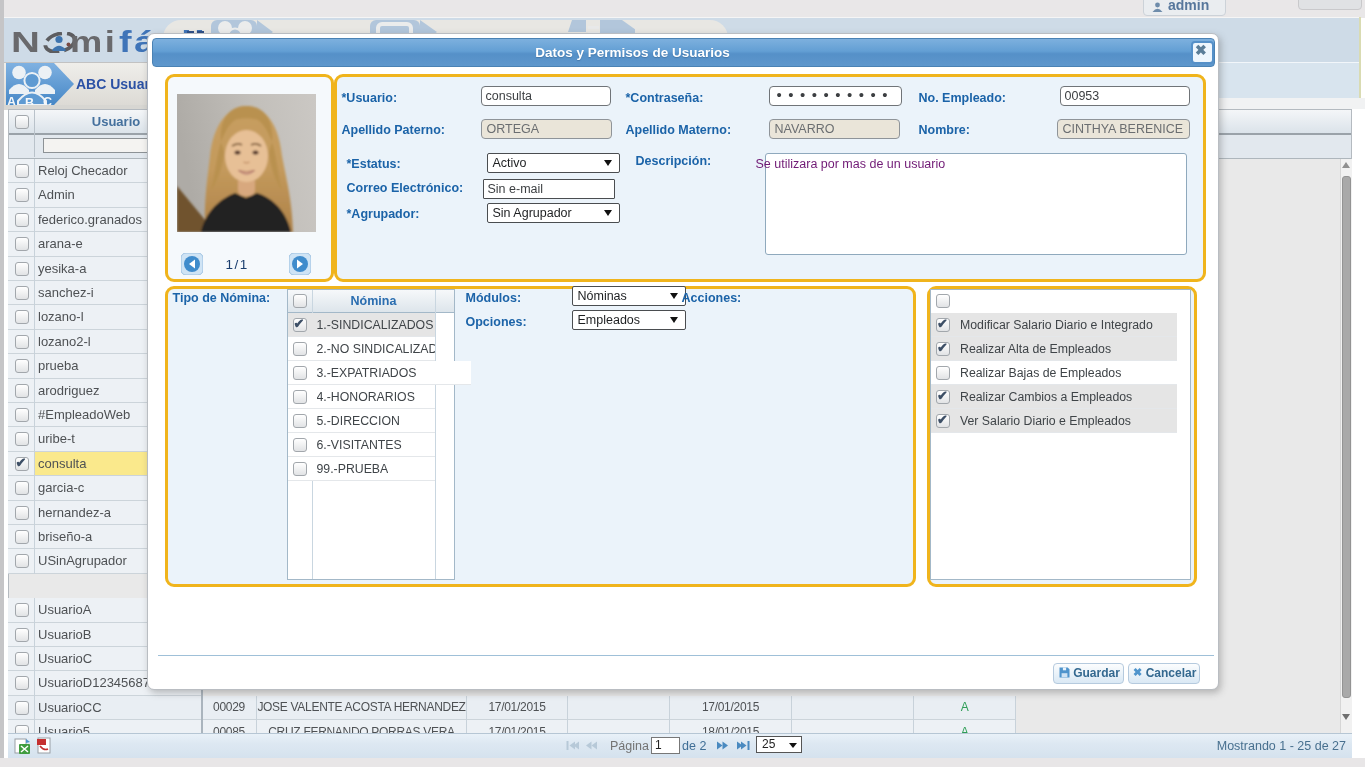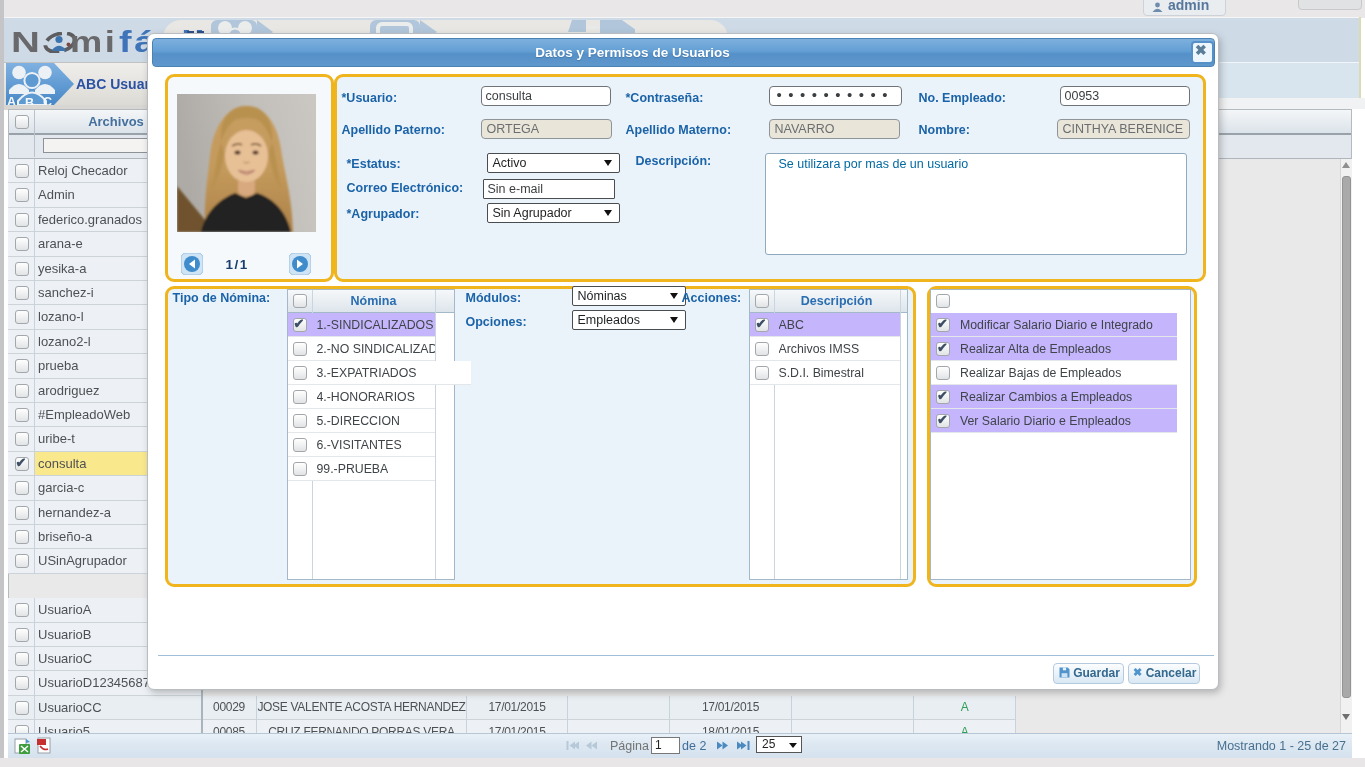--- a/index.html
+++ b/index.html
@@ -10,21 +10,21 @@
 .inp{position:absolute;background:#fff;border:1px solid #707478;border-radius:4px;font-size:12.5px;color:#3c3f42;padding:0 0 0 4px;line-height:18px;white-space:nowrap;overflow:hidden;}
 .dis{position:absolute;background:#eae5d9;border:1px solid #8f9499;border-radius:4px;font-size:12.5px;color:#6b6e71;padding:0 0 0 5px;line-height:18px;white-space:nowrap;overflow:hidden;}
 .sel{position:absolute;background:#fff;border:1.5px solid #4a4d50;border-radius:2px;font-size:12.5px;color:#1d1f21;padding:0 0 0 5px;line-height:18px;white-space:nowrap;}
 .sel .ar{position:absolute;right:7px;top:6px;width:0;height:0;border-left:4.5px solid transparent;border-right:4.5px solid transparent;border-top:6px solid #111;}
 .cb{position:absolute;width:12px;height:12px;border:1px solid #a2a7ac;border-radius:3px;background:linear-gradient(#ffffff,#e1e3e5);}
 .cb.on::after{content:"\2714";position:absolute;left:0px;top:-3px;font-size:13px;font-weight:bold;color:#3d4f66;}
 .tbl{position:absolute;background:#fff;border:1px solid #a3b8c8;}
 .thead{position:absolute;left:0;top:0;right:0;height:22px;background:linear-gradient(#f6f8fa,#dde5eb);border-bottom:1px solid #a3b8c8;}
 .thead .t{position:absolute;top:4px;width:100%;text-align:center;color:#2a6db0;font-weight:bold;font-size:12.5px;}
 .trow{position:absolute;left:0;right:0;height:23px;border-bottom:1px solid #e4e7ea;background:#fff;font-size:12.3px;color:#3f4448;overflow:hidden;}
-.trow.yel{background:#c4b5fd;}
+.trow.yel{background:#e5e5e5;}
 .trow .tx{position:absolute;left:29px;top:4.5px;white-space:nowrap;overflow:hidden;}
 .orange{position:absolute;border:3px solid #f0b41c;border-radius:9px;background:#ebf3fa;}
 .gridrow{position:absolute;left:8px;width:194px;height:24.4px;background:#edf1f5;border-bottom:1px solid #ccd4da;box-sizing:border-box;}
 .gridrow .nm{position:absolute;left:30px;top:4px;font-size:13px;color:#4e5154;white-space:nowrap;overflow:hidden;width:140px;}
 .btn{position:absolute;height:21px;border:1px solid #b5cade;border-radius:4px;background:linear-gradient(#fcfdfe,#d9e8f4);color:#33688f;font-weight:bold;font-size:12px;text-align:center;box-sizing:border-box;}
 </style>
 </head>
 <body>
 <div id="page">
 
@@ -104,21 +104,21 @@
 
   <div class="abs" style="left:1100px;top:62px;width:260px;height:36px;background:#d8e4ee;border-top:1px solid #f2f6fa;box-sizing:border-box;"></div>
   <div class="abs" style="left:1100px;top:98px;width:265px;height:11px;background:#f1f2f3;"></div>
   <div class="abs" style="left:1359px;top:17px;width:2px;height:81px;background:#d9dbb2;"></div>
 
   <div class="abs" style="left:4px;top:104.5px;width:160px;height:5px;background:#d7d6d2;"></div>
 
   <div class="abs" style="left:8px;top:109px;width:1344px;height:649px;border:1px solid #b4bac0;box-sizing:border-box;background:#e9e9e9;"></div>
   <div class="abs" style="left:9px;top:110px;width:1342px;height:23px;background:linear-gradient(#f4f6f8,#dbe3ea);"></div>
   <div class="abs" style="left:116px;top:114px;width:0;height:0;">
-      <div style="position:absolute;left:-50px;width:100px;text-align:center;color:#44709d;font-weight:bold;font-size:13px;">Archivos</div>
+      <div style="position:absolute;left:-50px;width:100px;text-align:center;color:#44709d;font-weight:bold;font-size:13px;">Usuario</div>
     </div>
   <div class="cb" style="left:15px;top:115px;"></div>
   <div class="abs" style="left:9px;top:133px;width:1342px;height:1.5px;background:#9aa2a9;"></div>
   <div class="abs" style="left:9px;top:134.5px;width:1342px;height:23px;background:#e2e8ee;"></div>
   <div class="abs" style="left:43px;top:137.5px;width:103px;height:13px;background:#f4f3f1;border:1.5px solid #8d9296;"></div>
   <div class="abs" style="left:9px;top:157.5px;width:1342px;height:1.5px;background:#aeb6bc;"></div>
   <div class="abs" style="left:34px;top:110px;width:1px;height:47px;background:#b9c2ca;"></div>
 
   <div id="rows">
       <div class="gridrow" style="top:159px;">
@@ -337,21 +337,21 @@
             <path d="M66.5 68 q3,1.8 6,0" stroke="#c08d64" stroke-width="1.2" fill="none"></path>
             <path d="M61.5 76.5 q8,6 16,0 q-8,7.5 -16,0 Z" fill="#ffffff" stroke="#b5766a" stroke-width="1"></path>
             <path d="M61.5 76.5 q8,2.8 16,0" stroke="#9c5a50" stroke-width="0.8" fill="none"></path>
           </g>
         </svg></div>
     <svg class="abs" style="left:33px;top:219px;" width="22" height="22" viewBox="0 0 22 22">
         <rect x="0" y="0" width="22" height="22" rx="5" fill="#cfe4f5" stroke="#9cc0e0"></rect>
         <circle cx="11" cy="11" r="8" fill="#3f8ccc"></circle>
         <polygon points="14,6.5 8,11 14,15.5" fill="#fff"></polygon>
       </svg>
-    <div class="abs" style="left:78px;top:223px;font-size:13.5px;font-weight:bold;color:#1a3e6e;letter-spacing:1.5px;">1/1</div>
+    <div class="abs" style="left:78px;top:223px;font-size:13.5px;font-weight:normal;color:#1a3e6e;letter-spacing:1.5px;">1/1</div>
     <svg class="abs" style="left:141px;top:219px;" width="22" height="22" viewBox="0 0 22 22">
         <rect x="0" y="0" width="22" height="22" rx="5" fill="#cfe4f5" stroke="#9cc0e0"></rect>
         <circle cx="11" cy="11" r="8" fill="#3f8ccc"></circle>
         <polygon points="8,6.5 14,11 8,15.5" fill="#fff"></polygon>
       </svg>
 
     <div class="orange" style="left:186.5px;top:40.5px;width:866px;height:202px;"></div>
 
     <div class="lbl" style="left:194px;top:57px;">*Usuario:</div>
     <div class="inp" style="left:333px;top:52.5px;width:124px;height:18px;">consulta</div>
@@ -364,21 +364,21 @@
     <div class="dis" style="left:333px;top:85.5px;width:124px;height:18px;">ORTEGA</div>
     <div class="lbl" style="left:478px;top:89px;">Apellido Materno:</div>
     <div class="dis" style="left:621px;top:85.5px;width:124px;height:18px;">NAVARRO</div>
     <div class="lbl" style="left:771px;top:89px;">Nombre:</div>
     <div class="dis" style="left:909px;top:85.5px;width:126px;height:18px;">CINTHYA BERENICE</div>
 
     <div class="lbl" style="left:199px;top:123.5px;">*Estatus:</div>
     <div class="sel" style="left:339px;top:119px;width:126px;height:18px;">Activo<span class="ar"></span></div>
     <div class="lbl" style="left:488px;top:120.5px;">Descripción:</div>
     <div class="abs" style="left:617px;top:119px;width:420px;height:100px;background:#fff;border:1px solid #8fa9bd;border-radius:3px;"></div>
-    <div class="abs" style="left:631px;top:123px;font-size:12.5px;color:#0369a1;">Se utilizara por mas de un usuario</div>
+    <div class="abs" style="left:608px;top:123px;font-size:12.5px;color:#701a75;">Se utilizara por mas de un usuario</div>
     <div class="lbl" style="left:199px;top:147px;">Correo Electrónico:</div>
     <div class="inp" style="left:335px;top:145px;width:126px;height:18px;border-radius:1px;border-color:#4a4d50;">Sin e-mail</div>
     <div class="lbl" style="left:199px;top:173px;">*Agrupador:</div>
     <div class="sel" style="left:339px;top:169px;width:126px;height:18px;">Sin Agrupador<span class="ar"></span></div>
 
     <div class="orange" style="left:17.5px;top:252px;width:745px;height:295px;"></div>
     <div class="lbl" style="left:25px;top:257.5px;">Tipo de Nómina:</div>
     <div class="tbl" style="left:139px;top:255.5px;width:166px;height:289px;">
       <div class="thead">
           <div class="t" style="left:24px;width:124px;">Nómina</div>
@@ -415,42 +415,20 @@
             <div class="cb" style="left:5px;top:4.5px;"></div>
             <div class="tx">99.-PRUEBA</div>
           </div>
         </div>
     </div>
     <div class="lbl" style="left:318px;top:257.5px;">Módulos:</div>
     <div class="sel" style="left:424px;top:252.5px;width:107px;height:18px;">Nóminas<span class="ar"></span></div>
     <div class="lbl" style="left:318px;top:281.5px;">Opciones:</div>
     <div class="sel" style="left:424px;top:276.5px;width:107px;height:18px;">Empleados<span class="ar"></span></div>
     <div class="lbl" style="left:534px;top:257.5px;">Acciones:</div>
-    <div class="tbl" style="left:601px;top:255.5px;width:157px;height:289px;">
-      <div class="thead">
-          <div class="t" style="left:24px;width:126px;">Descripción</div>
-        </div>
-      <div class="cb" style="left:5px;top:4px;"></div>
-      <div class="abs" style="left:24px;top:0;width:1px;height:289px;background:#c9d6e0;"></div>
-      <div class="abs" style="left:150px;top:0;width:1px;height:289px;background:#c9d6e0;"></div>
-      <div id="accrows">
-          <div class="trow yel" style="top:23px;width:150px;">
-            <div class="cb on" style="left:5px;top:4.5px;"></div>
-            <div class="tx">ABC</div>
-          </div>
-          <div class="trow" style="top:47px;width:150px;">
-            <div class="cb" style="left:5px;top:4.5px;"></div>
-            <div class="tx">Archivos IMSS</div>
-          </div>
-          <div class="trow" style="top:71px;width:150px;">
-            <div class="cb" style="left:5px;top:4.5px;"></div>
-            <div class="tx">S.D.I. Bimestral</div>
-          </div>
-        </div>
-    </div>
 
     <div class="orange" style="left:779px;top:252px;width:264.5px;height:295px;"></div>
     <div class="tbl" style="left:782.5px;top:255.5px;width:258.5px;height:289px;">
       <div class="cb" style="left:5px;top:4px;"></div>
       <div id="abcrows">
           <div class="trow yel" style="top:23px;width:246px;">
             <div class="cb on" style="left:5px;top:4.5px;"></div>
             <div class="tx">Modificar Salario Diario e Integrado</div>
           </div>
           <div class="trow yel" style="top:47px;width:246px;">

